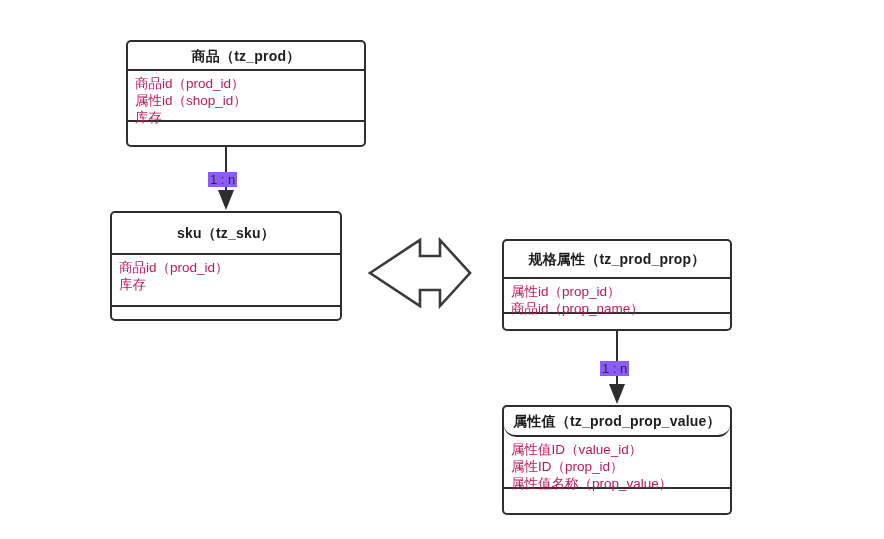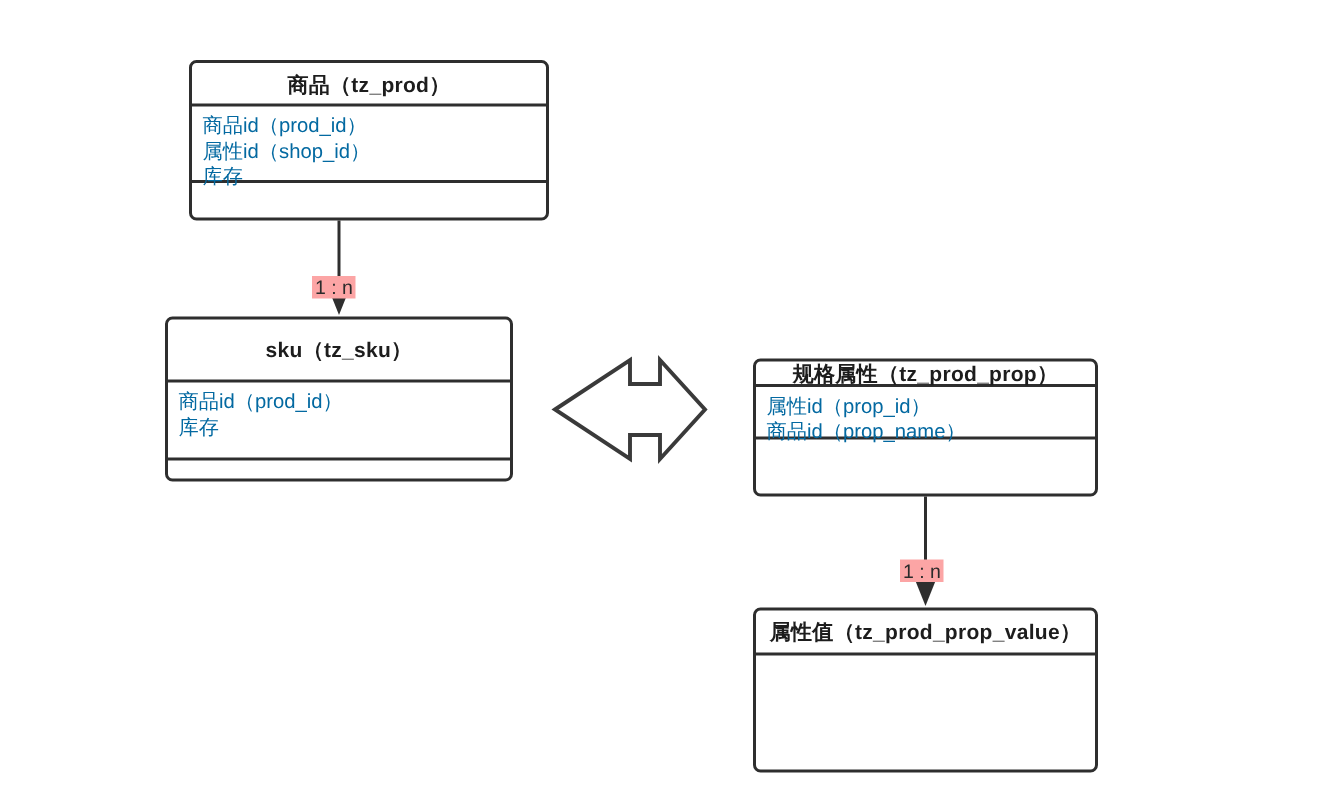--- a/index.html
+++ b/index.html
@@ -49,60 +49,59 @@
   }
   .entity-attrs {
     box-sizing: border-box;
     width: 100%;
     border-bottom: 2px solid #2e2e2e;
     padding: 4px 7px 6px 7px;
   }
   .attr-row {
     font-size: 13.5px;
     line-height: 17px;
-    color: #0369a1;
+    color: #be185d;
     white-space: nowrap;
   }
   .entity-methods {
     box-sizing: border-box;
     width: 100%;
     flex: 1 1 auto;
   }
 
   
   #entity-prod       { left: 126px; top: 40px;  width: 240px; height: 107px; }
   #entity-prod .entity-title   { height: 29px; }
   #entity-prod .entity-attrs   { height: 51px; }
   #entity-prod .entity-methods { height: 23px; }
 
   #entity-sku        { left: 110px; top: 211px; width: 232px; height: 110px; }
   #entity-sku .entity-title    { height: 42px; }
   #entity-sku .entity-attrs    { height: 52px; }
   #entity-sku .entity-methods  { height: 24px; }
 
   #entity-prop       { left: 502px; top: 239px; width: 230px; height: 92px; }
-  #entity-prop .entity-title   { height: 17px; }
+  #entity-prop .entity-title   { height: 38px; }
   #entity-prop .entity-attrs   { height: 35px; }
   #entity-prop .entity-methods { height: 24px; }
 
   #entity-prop-value { left: 502px; top: 405px; width: 230px; height: 110px; }
-  #entity-prop-value .entity-title   { height: 30px; }
+  #entity-prop-value .entity-title   { height: 30px; border-radius: 12px; }
   #entity-prop-value .entity-attrs   { height: 52px; }
   #entity-prop-value .entity-methods { height: 24px; }
 
   
   .conn-label {
     position: absolute;
     font-size: 13px;
     line-height: 15px;
     color: #2b2b2b;
-    background: #fca5a5;
+    background: #8b5cf6;
     padding: 0 2px;
     white-space: nowrap;
-    margin-top: 12px;
   }
   #label-prod-sku  { left: 208px; top: 172px; }
   #label-prop-val  { left: 600px; top: 361px; }
 
   svg { display: block; }
 </style>
 </head>
 <body>
 
 <div id="canvas">
@@ -147,19 +146,24 @@
     <div class="entity-title">规格属性（tz_prod_prop）</div>
     <div class="entity-attrs">
       <div class="attr-row">属性id（prop_id）</div>
       <div class="attr-row">商品id（prop_name）</div>
     </div>
     <div class="entity-methods"></div>
   </div>
 
   <div class="entity" id="entity-prop-value">
     <div class="entity-title">属性值（tz_prod_prop_value）</div>
+    <div class="entity-attrs">
+      <div class="attr-row">属性值ID（value_id）</div>
+      <div class="attr-row">属性ID（prop_id）</div>
+      <div class="attr-row">属性值名称（prop_value）</div>
+    </div>
     <div class="entity-methods"></div>
   </div>
 
   <div class="conn-label" id="label-prod-sku">1 : n</div>
   <div class="conn-label" id="label-prop-val">1 : n</div>
 
 </div>
 
 </body></html>

